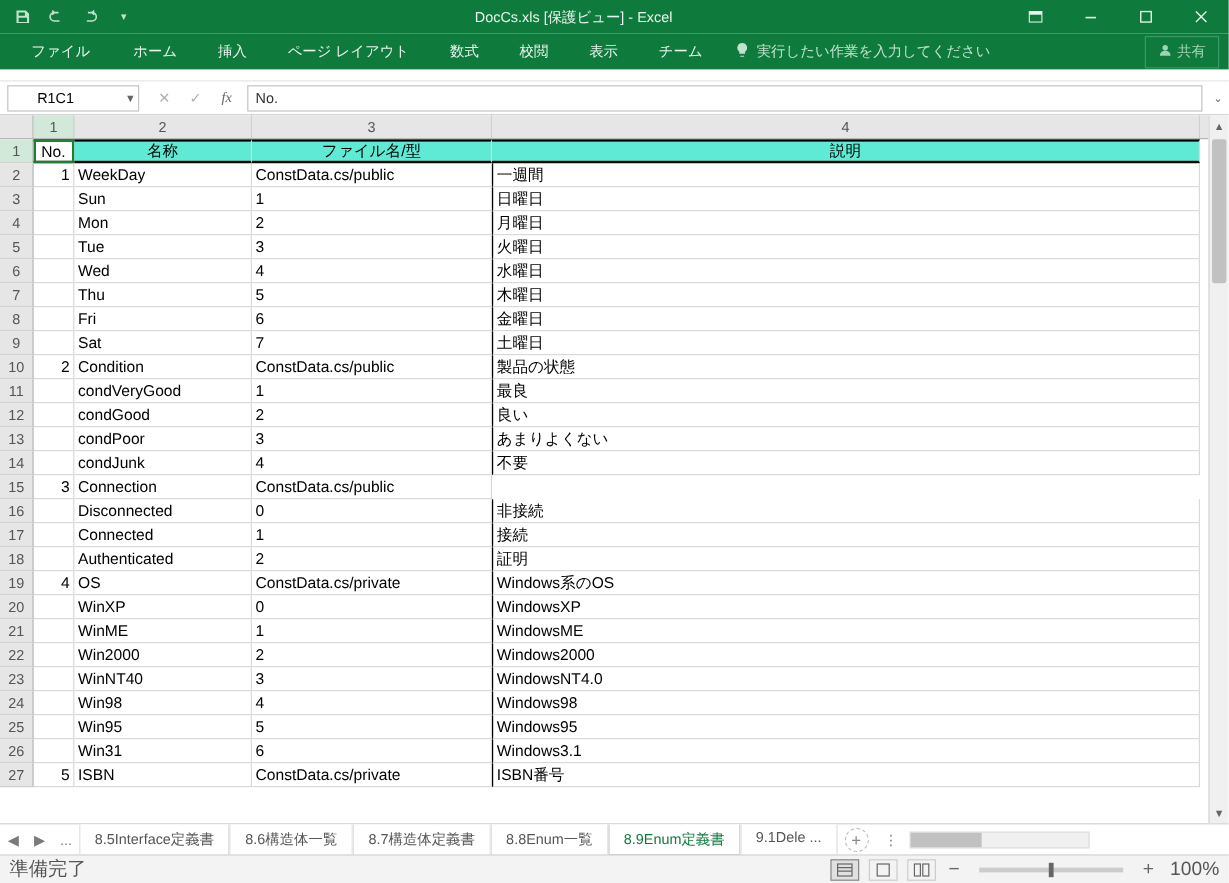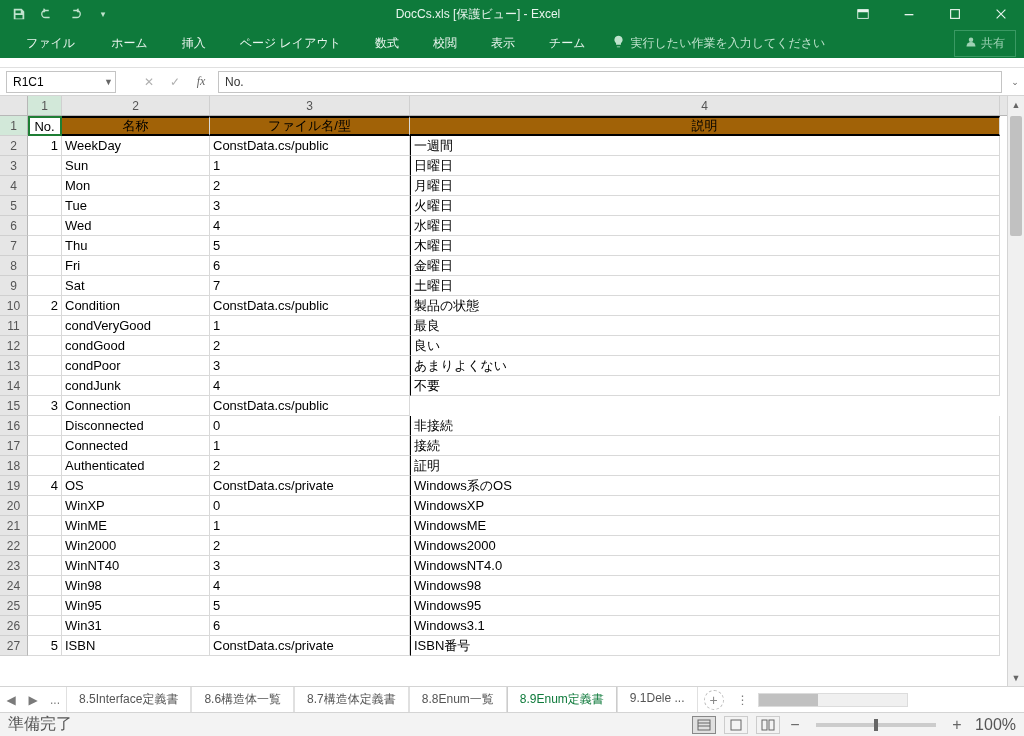--- a/index.html
+++ b/index.html
@@ -18,21 +18,21 @@
 .ribbon { background: #0e7a3b; height: 30px; display: flex; align-items: center; padding: 0 8px; gap: 2px; color: #fff; font-size: 12px; }
 .ribbon .rtab { padding: 6px 16px; cursor: pointer; color: #e9f5ee; }
 .ribbon .rtab.file { padding: 6px 18px; }
 .ribbon .tellme { display: flex; align-items: center; gap: 6px; margin-left: 8px; color: #bfe3cd; }
 .ribbon .spacer { flex: 1; }
 .ribbon .signin { padding: 6px 14px; color: #e9f5ee; }
 .ribbon .share { padding: 4px 10px; border: 1px solid #3a9963; color: #9fd3b5; display: flex; align-items: center; gap: 4px; }
 
 
 .fbar { height: 28px; border-bottom: 1px solid #d4d4d4; display: flex; align-items: center; font-size: 12px; background: #fff; }
-.namebox { width: 110px; height: 22px; border: 1px solid #c4c4c4; margin: 0 16px 0 6px; display: flex; align-items: center; padding-left: 6px; position: relative; }
+.namebox { width: 110px; height: 22px; border: 1px solid #c4c4c4; margin: 0 4px 0 6px; display: flex; align-items: center; padding-left: 24px; position: relative; }
 .namebox .dd { position: absolute; right: 2px; color: #666; font-size: 9px; }
 .fxicons { display: flex; align-items: center; gap: 4px; padding: 0 6px; color: #b0b0b0; }
 .fxicons .fxi { width: 22px; text-align: center; }
 .fxicons .fxlabel { font-style: italic; font-family: "Times New Roman", serif; color: #666; }
 .formula { flex: 1; height: 22px; border: 1px solid #c4c4c4; margin-right: 4px; display: flex; align-items: center; padding-left: 6px; color: #333; }
 .expand { width: 18px; color: #666; font-size: 9px; text-align: center; }
 
 
 .gridwrap { flex: 1; display: flex; overflow: hidden; position: relative; }
 .grid { flex: 1; display: flex; flex-direction: column; font-family: "MS Gothic","Courier New",monospace; font-size: 13px; overflow: hidden; }
@@ -45,21 +45,21 @@
 .row .rh { width: 28px; background: #e6e6e6; border-right: 1px solid #b7b7b7; border-bottom: 1px solid #d0d0d0; display: flex; align-items: center; justify-content: center; color: #555; font-family: "Meiryo UI",sans-serif; font-size: 12px; }
 .row .rh.sel { background: #d2e8d9; }
 .row .cell { border-right: 1px solid #d9d9d9; border-bottom: 1px solid #d9d9d9; padding-left: 3px; padding-right: 3px; display: flex; align-items: center; overflow: hidden; white-space: nowrap; color: #000; }
 .row .cell.num { justify-content: flex-end; }
 
 .c1 { width: 34px; }
 .c2 { width: 148px; }
 .c3 { width: 200px; }
 .c4 { width: 590px; }
 
-.row.hdrdata .cell { background: #a16207; border-top: 2px solid #000; border-bottom: 2px solid #000; justify-content: center; }
+.row.hdrdata .cell { background: #5eead4; border-top: 2px solid #000; border-bottom: 2px solid #000; justify-content: center; }
 
 .row .cell.b-left { border-left: 1px solid #000; }
 
 .selcell { outline: 2px solid #1e7e34; outline-offset: -2px; background: #fff !important; }
 
 .vscroll { width: 17px; background: #f0f0f0; border-left: 1px solid #d4d4d4; position: relative; }
 .vscroll .thumb { position: absolute; top: 20px; left: 2px; right: 2px; height: 120px; background: #c1c1c1; border-radius: 2px; }
 .vscroll .arr { position: absolute; left: 0; right: 0; height: 17px; display: flex; align-items: center; justify-content: center; color: #666; font-size: 9px; }
 .vscroll .arr.up { top: 0; }
 .vscroll .arr.dn { bottom: 0; }

